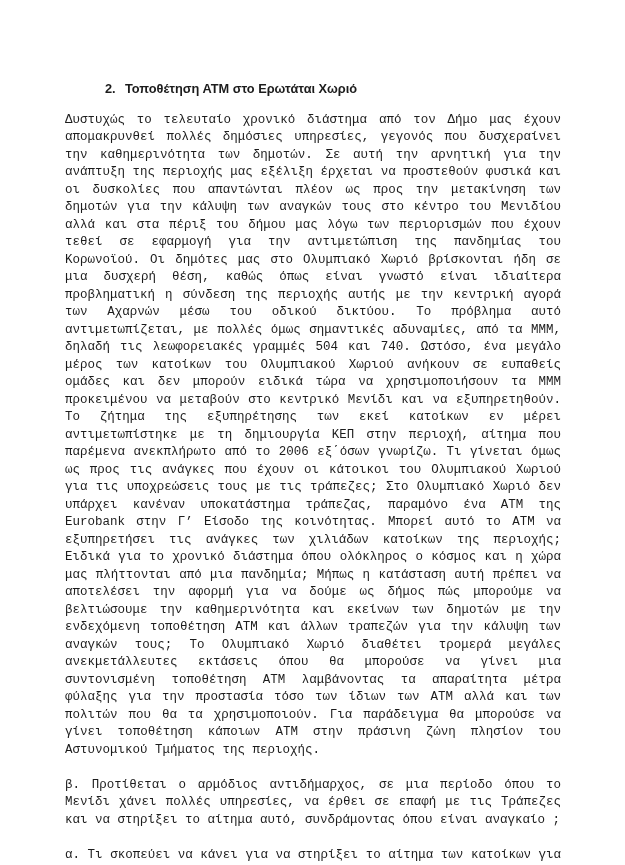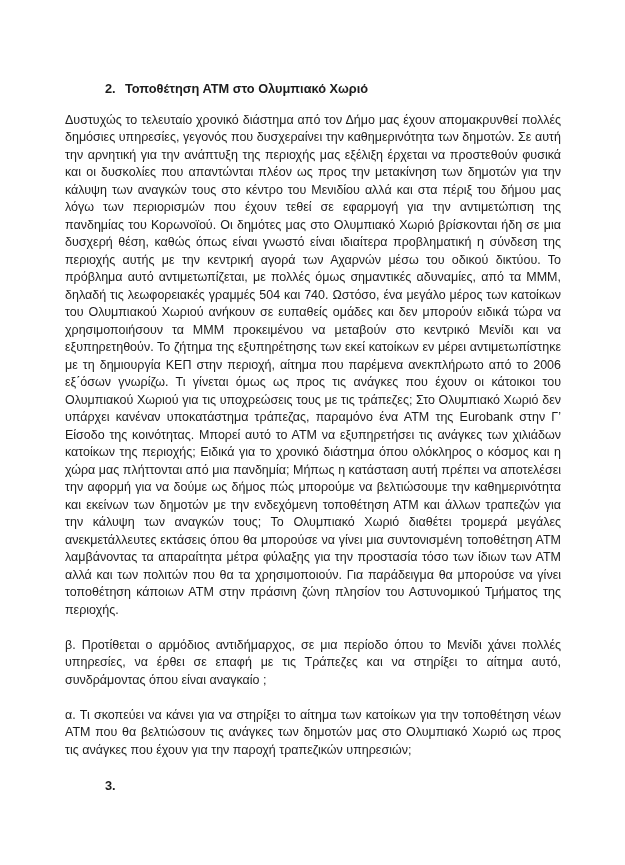--- a/index.html
+++ b/index.html
@@ -30,33 +30,34 @@
   .heading .num {
     position: absolute;
     left: 40px;
     top: 0;
   }
   .body-par {
     font-size: 12.5px;
     line-height: 17.5px;
     text-align: justify;
     margin: 0 0 17.5px 0;
+    font-family: Liberation Mono, monospace;
   }
   .heading.section3 {
     margin-top: 2px;
   }
 </style>
 </head>
 <body>
 
 <div class="page">
 
   <div class="heading section2">
     <span class="num">2.</span>
-    <span class="htext">Τοποθέτηση ΑΤΜ στο Ολυμπιακό Χωριό</span>
+    <span class="htext">Τοποθέτηση ΑΤΜ στο Ερωτάται Χωριό</span>
   </div>
 
   <p class="body-par">Δυστυχώς το τελευταίο χρονικό διάστημα από τον Δήμο μας έχουν απομακρυνθεί πολλές δημόσιες υπηρεσίες, γεγονός που δυσχεραίνει την καθημερινότητα των δημοτών. Σε αυτή την αρνητική για την ανάπτυξη της περιοχής μας εξέλιξη έρχεται να προστεθούν φυσικά και οι δυσκολίες που απαντώνται πλέον ως προς την μετακίνηση των δημοτών για την κάλυψη των αναγκών τους στο κέντρο του Μενιδίου αλλά και στα πέριξ του δήμου μας λόγω των περιορισμών που έχουν τεθεί σε εφαρμογή για την αντιμετώπιση της πανδημίας του Κορωνοϊού. Οι δημότες μας στο Ολυμπιακό Χωριό βρίσκονται ήδη σε μια δυσχερή θέση, καθώς όπως είναι γνωστό είναι ιδιαίτερα προβληματική η σύνδεση της περιοχής αυτής με την κεντρική αγορά των Αχαρνών μέσω του οδικού δικτύου. Το πρόβλημα αυτό αντιμετωπίζεται, με πολλές όμως σημαντικές αδυναμίες, από τα ΜΜΜ, δηλαδή τις λεωφορειακές γραμμές 504 και 740. Ωστόσο, ένα μεγάλο μέρος των κατοίκων του Ολυμπιακού Χωριού ανήκουν σε ευπαθείς ομάδες και δεν μπορούν ειδικά τώρα να χρησιμοποιήσουν τα ΜΜΜ προκειμένου να μεταβούν στο κεντρικό Μενίδι και να εξυπηρετηθούν. Το ζήτημα της εξυπηρέτησης των εκεί κατοίκων εν μέρει αντιμετωπίστηκε με τη δημιουργία ΚΕΠ στην περιοχή, αίτημα που παρέμενα ανεκπλήρωτο από το 2006 εξ΄όσων γνωρίζω. Τι γίνεται όμως ως προς τις ανάγκες που έχουν οι κάτοικοι του Ολυμπιακού Χωριού για τις υποχρεώσεις τους με τις τράπεζες; Στο Ολυμπιακό Χωριό δεν υπάρχει κανέναν υποκατάστημα τράπεζας, παραμόνο ένα ΑΤΜ της Eurobank στην Γ’ Είσοδο της κοινότητας. Μπορεί αυτό το ΑΤΜ να εξυπηρετήσει τις ανάγκες των χιλιάδων κατοίκων της περιοχής; Ειδικά για το χρονικό διάστημα όπου ολόκληρος ο κόσμος και η χώρα μας πλήττονται από μια πανδημία; Μήπως η κατάσταση αυτή πρέπει να αποτελέσει την αφορμή για να δούμε ως δήμος πώς μπορούμε να βελτιώσουμε την καθημερινότητα και εκείνων των δημοτών με την ενδεχόμενη τοποθέτηση ΑΤΜ και άλλων τραπεζών για την κάλυψη των αναγκών τους; Το Ολυμπιακό Χωριό διαθέτει τρομερά μεγάλες ανεκμετάλλευτες εκτάσεις όπου θα μπορούσε να γίνει μια συντονισμένη τοποθέτηση ΑΤΜ λαμβάνοντας τα απαραίτητα μέτρα φύλαξης για την προστασία τόσο των ίδιων των ΑΤΜ αλλά και των πολιτών που θα τα χρησιμοποιούν. Για παράδειγμα θα μπορούσε να γίνει τοποθέτηση κάποιων ΑΤΜ στην πράσινη ζώνη πλησίον του Αστυνομικού Τμήματος της περιοχής.</p>
 
 
   <p class="body-par">β. Προτίθεται ο αρμόδιος αντιδήμαρχος, σε μια περίοδο όπου το Μενίδι χάνει πολλές υπηρεσίες, να έρθει σε επαφή με τις Τράπεζες και να στηρίξει το αίτημα αυτό, συνδράμοντας όπου είναι αναγκαίο ;</p>
 
   <p class="body-par">α. Τι σκοπεύει να κάνει για να στηρίξει το αίτημα των κατοίκων για την τοποθέτηση νέων ΑΤΜ που θα βελτιώσουν τις ανάγκες των δημοτών μας στο Ολυμπιακό Χωριό ως προς τις ανάγκες που έχουν για την παροχή τραπεζικών υπηρεσιών;</p>
 
   <div class="heading section3">

